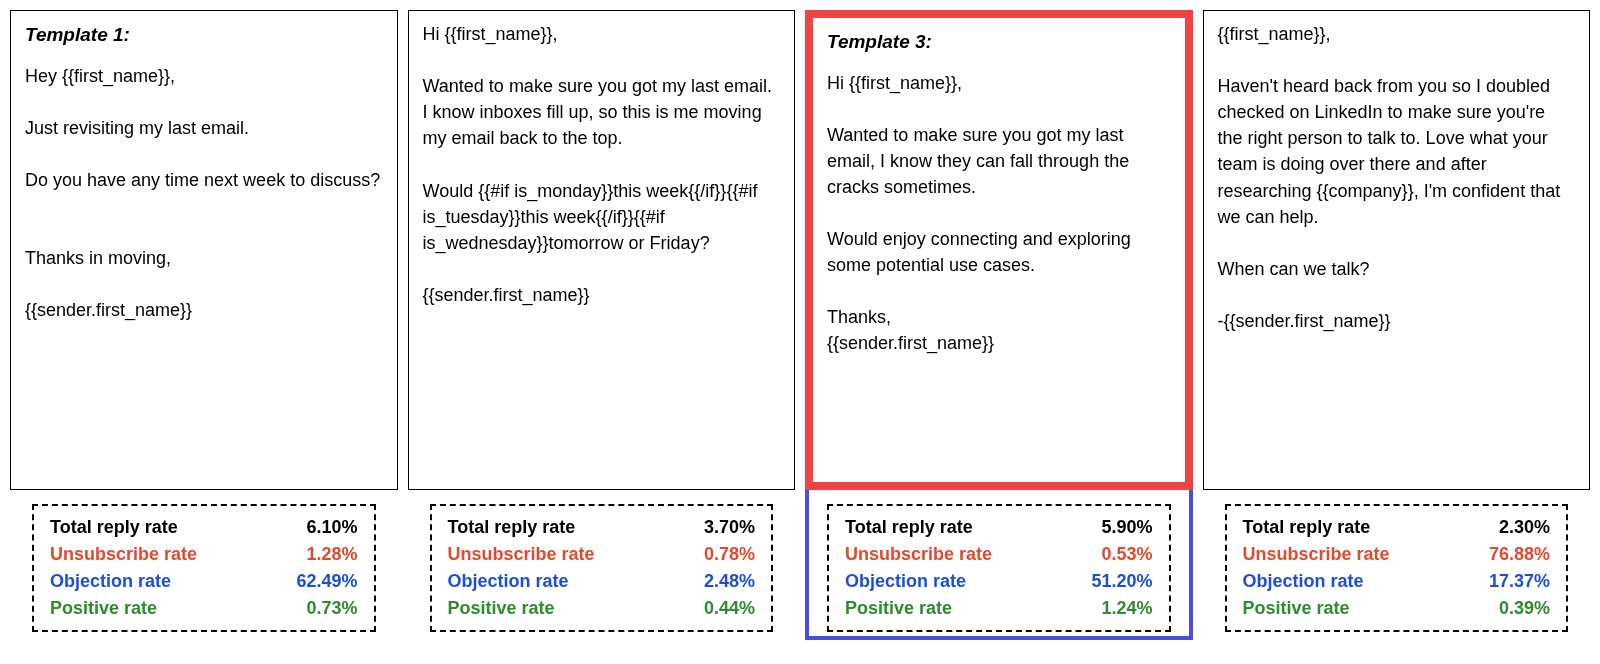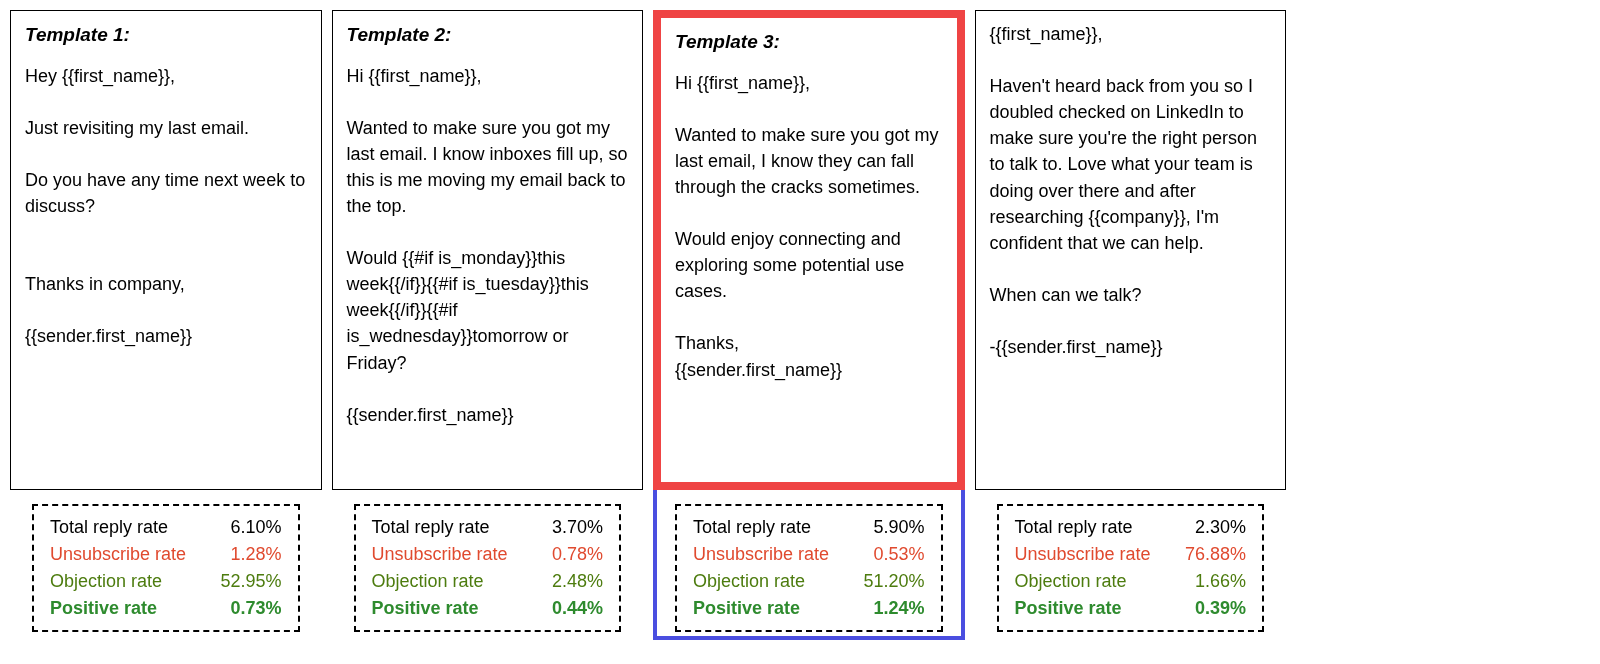--- a/index.html
+++ b/index.html
@@ -7,21 +7,21 @@
     margin: 0;
     padding: 10px;
     font-family: Arial, Helvetica, sans-serif;
     font-size: 18px;
     color: #000;
     background: #fff;
   }
   .grid {
     display: flex;
     gap: 10px;
-    width: 1276px;
+    width: 1580px;
   }
   .col {
     flex: 1;
     display: flex;
     flex-direction: column;
   }
   .template-box {
     border: 1px solid #000;
     padding: 10px 14px;
     height: 480px;
@@ -54,70 +54,70 @@
   }
   .stats-box {
     border: 2px dashed #000;
     padding: 8px 16px;
     font-size: 18px;
   }
   .stat-row {
     display: flex;
     justify-content: space-between;
     padding: 3px 0;
-  }
-  .stat-total { font-weight: normal; color: #000; gap: 8px; }
+    font-weight: bold;
+  }
+  .stat-total { font-weight: bold; color: #000; gap: 8px; }
   .stat-unsub { color: #e04a2f; }
-  .stat-obj { color: #4d7c0f; text-align: right; }
+  .stat-obj { color: #1d4ed8; text-align: right; }
   .stat-pos { font-weight: bold; color: #2e8b2e; }
 </style>
 </head>
 <body>
 
 <div class="grid">
 
   <div class="col">
     <div class="template-box">
       <div class="template-title">Template 1:</div>
       <div class="body-text">Hey {{first_name}},
 
 Just revisiting my last email.
 
 Do you have any time next week to discuss?
 
 
-Thanks in company,
+Thanks in moving,
 
 {{sender.first_name}}</div>
     </div>
     <div class="stats-wrap">
       <div class="stats-box">
         <div class="stat-row stat-total">
           <span>Total reply rate</span>
           <span>6.10%</span>
         </div>
         <div class="stat-row stat-unsub">
           <span>Unsubscribe rate</span>
           <span>1.28%</span>
         </div>
         <div class="stat-row stat-obj">
           <span>Objection rate</span>
-          <span>52.95%</span>
+          <span>62.49%</span>
         </div>
         <div class="stat-row stat-pos">
           <span>Positive rate</span>
           <span>0.73%</span>
         </div>
       </div>
     </div>
   </div>
 
   <div class="col">
     <div class="template-box">
-      <div class="template-title">Template 2:</div>
       <div class="body-text">Hi {{first_name}},
 
 Wanted to make sure you got my last email. I know inboxes fill up, so this is me moving my email back to the top.
 
 Would {{#if is_monday}}this week{{/if}}{{#if is_tuesday}}this week{{/if}}{{#if is_wednesday}}tomorrow or Friday?
 
 {{sender.first_name}}</div>
     </div>
     <div class="stats-wrap">
       <div class="stats-box">
@@ -190,21 +190,21 @@
         <div class="stat-row stat-total">
           <span>Total reply rate</span>
           <span>2.30%</span>
         </div>
         <div class="stat-row stat-unsub">
           <span>Unsubscribe rate</span>
           <span>76.88%</span>
         </div>
         <div class="stat-row stat-obj">
           <span>Objection rate</span>
-          <span>1.66%</span>
+          <span>17.37%</span>
         </div>
         <div class="stat-row stat-pos">
           <span>Positive rate</span>
           <span>0.39%</span>
         </div>
       </div>
     </div>
   </div>
 
 </div>

